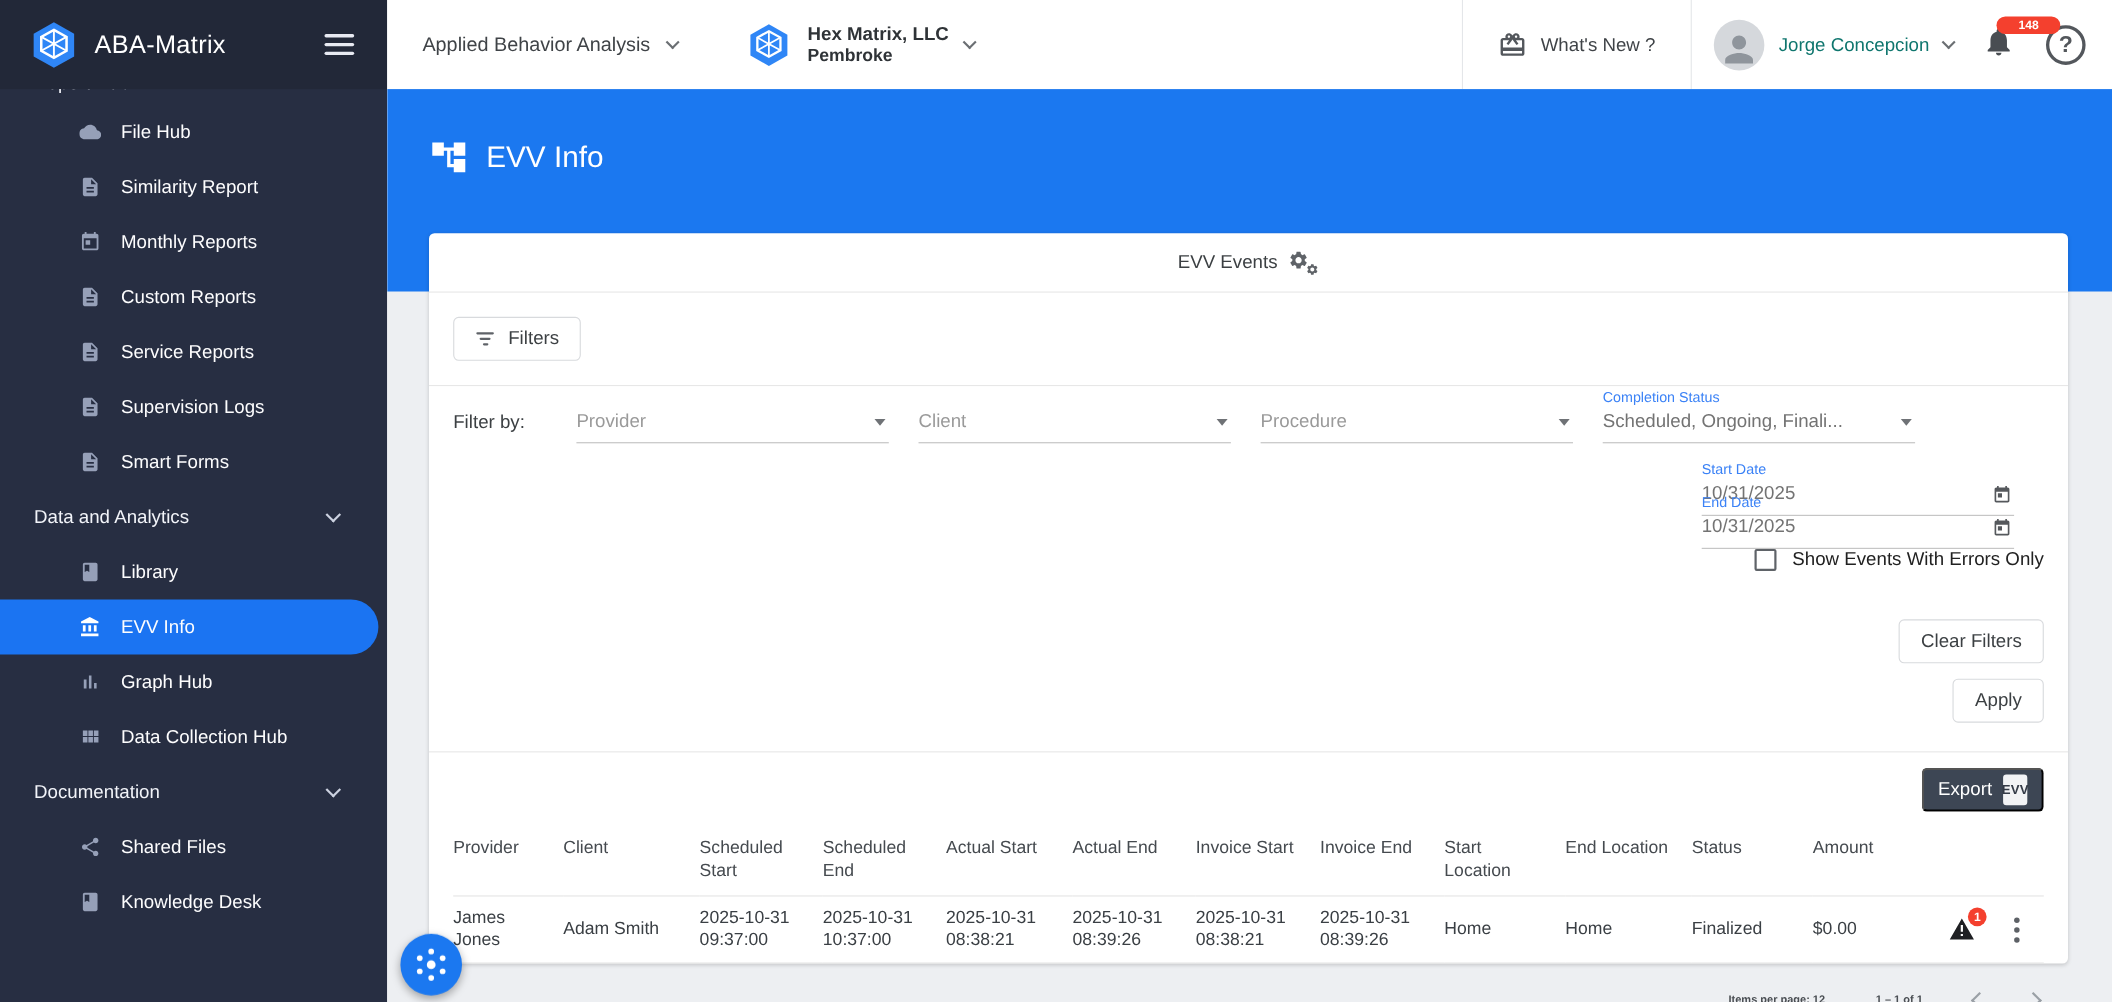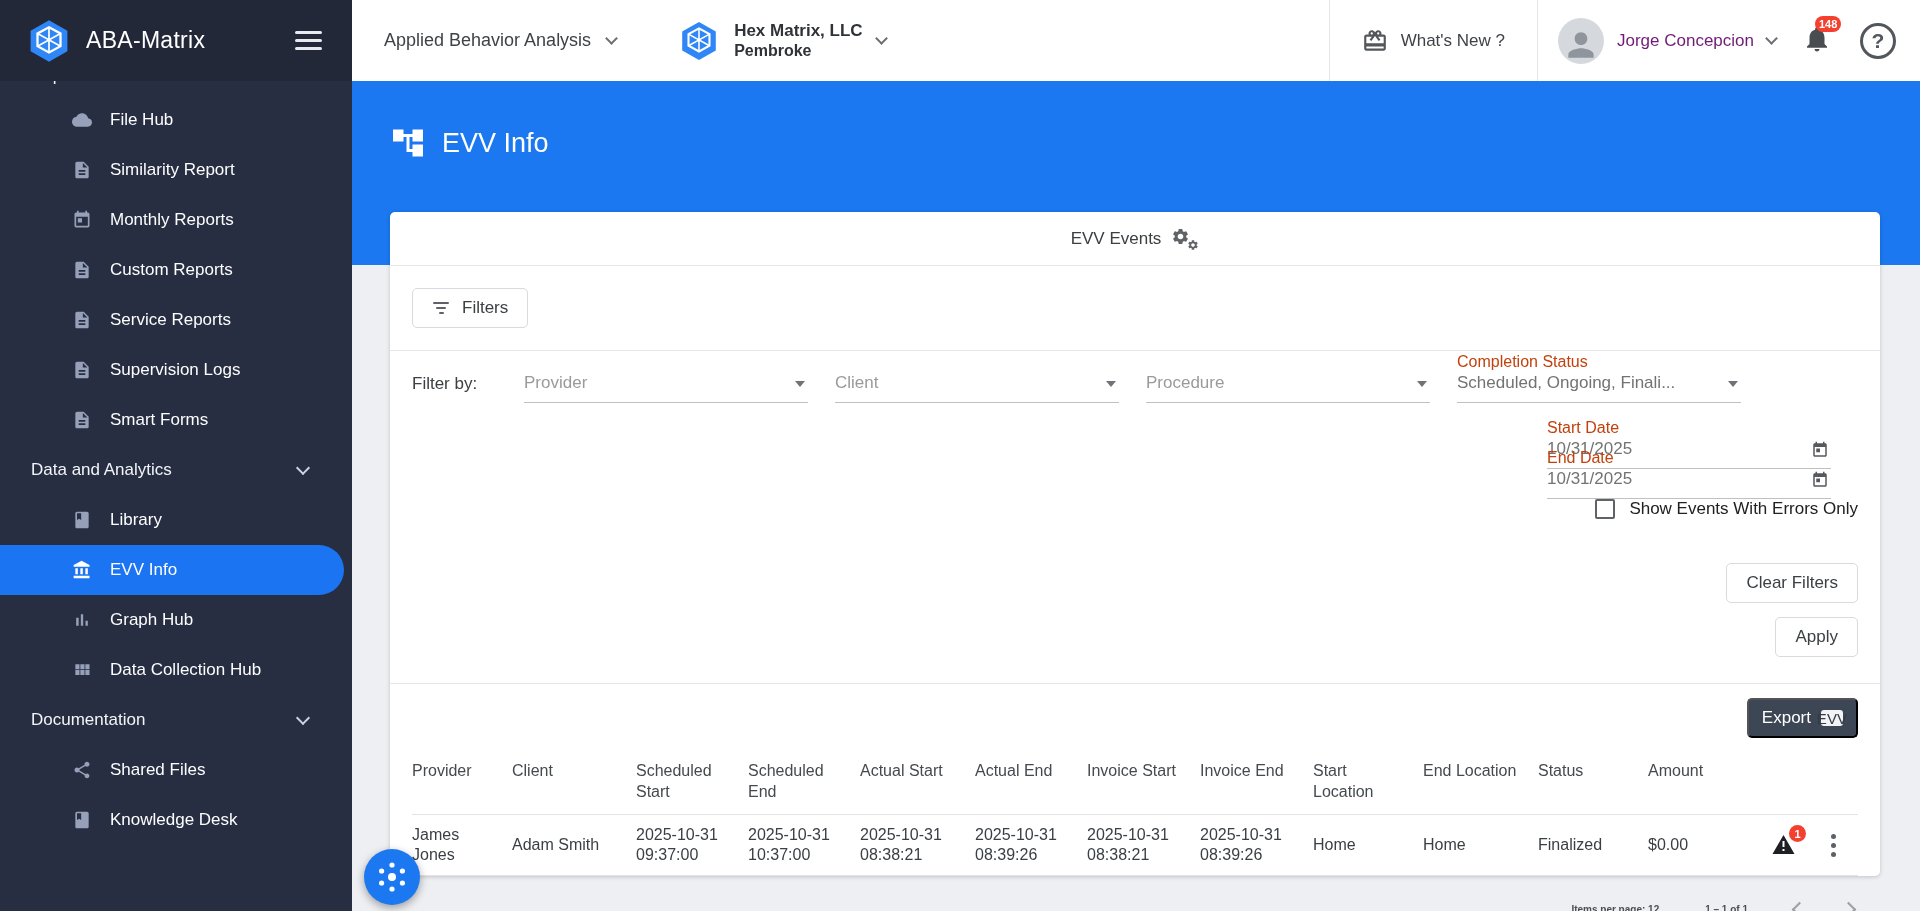--- a/index.html
+++ b/index.html
@@ -33,24 +33,24 @@
   .org-text { line-height:1.25; }
   .org-name { font-size:17px; font-weight:700; color:#2f3337; }
   .org-loc { font-size:16px; font-weight:700; color:#2f3337; }
   .spacer { flex:1; }
   .vdiv { width:1px; height:81px; background:#e4e6e9; }
   .whats-new { display:flex; align-items:center; gap:13px; padding:0 32px; font-size:17px; color:#3f4347; cursor:pointer; }
   .whats-new svg { width:26px; height:26px; fill:#53575c; }
   .user { display:flex; align-items:center; gap:13px; padding:0 6px 0 20px; cursor:pointer; }
   .avatar { width:46px; height:46px; border-radius:50%; background:#d5d8dc; overflow:hidden; display:flex; align-items:flex-end; justify-content:center; flex:none; }
   .avatar svg { width:38px; height:38px; fill:#8f959c; }
-  .user-name { font-size:17px; color:#701a75; }
+  .user-name { font-size:17px; color:#0f766e; }
   .bell-wrap { position:relative; margin:0 28px 0 20px; cursor:pointer; }
   .bell-wrap svg { width:30px; height:30px; fill:#494d52; }
-  .bell-badge { position:absolute; top:-8px; left:13px; background:#f4402e; color:#fff; font-size:11px; font-weight:700; padding:2px 4px; border-radius:9px; min-width:16px; text-align:center; }
+  .bell-badge { position:absolute; top:-8px; left:13px; background:#f4402e; color:#fff; font-size:11px; font-weight:700; padding:2px 20px; border-radius:9px; min-width:16px; text-align:center; }
   .help { width:36px; height:36px; border-radius:50%; border:3px solid #53575c; color:#53575c; font-size:21px; font-weight:700; display:flex; align-items:center; justify-content:center; cursor:pointer; }
 
   
   .content { flex:1; background:#edeff2; overflow:hidden; }
   .blue-band { height:184px; background:#1b78f0; padding:44px 0 0 38px; }
   .title-row { display:flex; align-items:center; gap:16px; }
   .title-row svg { width:36px; height:36px; fill:#fff; }
   .page-title { color:#fff; font-size:27px; font-weight:500; }
 
   .card { margin:-53px 40px 0 38px; background:#fff; border-radius:5px; box-shadow:0 1px 4px rgba(0,0,0,.18); }
@@ -65,33 +65,33 @@
   .filter-ic i { display:block; height:2px; background:#5f6368; border-radius:1px; }
   .filter-ic i:nth-child(1){width:16px;} .filter-ic i:nth-child(2){width:10px;} .filter-ic i:nth-child(3){width:5px;}
 
   .filters-body { padding:22px 22px 26px; border-bottom:1px solid #e7e7e7; }
   .frow { display:flex; align-items:flex-end; }
   .frow + .frow { margin-top:36px;flex-direction:column; }
   .filter-by { width:112px; font-size:17px; color:#3c4043; padding-bottom:9px; }
   .mfield { width:284px; margin-right:27px; position:relative; border-bottom:1px solid #c0c0c0; padding:0 22px 9px 0; cursor:pointer; }
   .mfield .ph { font-size:17px; color:#9a9a9a; white-space:nowrap; overflow:hidden; }
   .mfield .val { font-size:17px; color:#737373; white-space:nowrap; overflow:hidden; }
-  .mfield .flabel { position:absolute; top:-20px; left:0; font-size:16px; color:#c2410c; white-space:nowrap; }
+  .mfield .flabel { position:absolute; top:-20px; left:0; font-size:13px; color:#3b82f6; white-space:nowrap; }
   .sel-arrow { position:absolute; right:3px; bottom:15px; width:0; height:0; border-left:5.5px solid transparent; border-right:5.5px solid transparent; border-top:6px solid #6f7276; }
   .cal-ic { position:absolute; right:2px; bottom:9px; width:18px; height:18px; fill:#55585c; }
   .indent { margin-left:112px; }
   .cb-group { display:flex; align-items:center; gap:14px; margin-left:6px; padding-bottom:8px; cursor:pointer; }
   .cb { width:20px; height:20px; border:2px solid #5f6368; border-radius:2px; background:#fff; flex:none; }
   .cb-label { font-size:17px; color:#212121; }
   .buttons { gap:14px; }
 
   .table-section { padding:14px 22px 0; }
   .export-row { display:flex; justify-content:flex-end; padding-bottom:10px; }
   .export-btn { display:inline-flex; align-items:center; gap:10px; height:40px; padding:0 13px; background:#3d4654; color:#fff; border-radius:5px; font-size:17px; cursor:pointer; }
-  .evv-chip { background:#f2f3f5; color:#343b47; font-size:15px; font-weight:400; width:22px; height:16px; border-radius:3px; display:flex; align-items:center; justify-content:center; letter-spacing:.2px; }
+  .evv-chip { background:#f2f3f5; color:#343b47; font-size:12px; font-weight:700; width:22px; height:28px; border-radius:3px; display:flex; align-items:center; justify-content:center; letter-spacing:.2px; }
   table { width:100%; border-collapse:collapse; table-layout:fixed; }
   th { text-align:left; font-size:16px; font-weight:500; color:#454a4f; padding:12px 16px 12px 0; vertical-align:top; line-height:21px; }
   td { font-size:16px; color:#3a3f44; padding:10px 16px 10px 0; border-top:1px solid #e4e4e4; border-bottom:1px solid #e4e4e4; line-height:20px; vertical-align:middle; }
   .row-actions { display:flex; align-items:center; justify-content:space-between; padding-left:10px; }
   .warn-wrap { position:relative; width:27px; height:24px; cursor:pointer; }
   .warn-wrap svg { width:27px; height:24px; fill:#1f2023; }
   .warn-badge { position:absolute; top:-8px; right:-9px; background:#f4402e; color:#fff; width:17px; height:17px; border-radius:50%; font-size:11px; font-weight:700; display:flex; align-items:center; justify-content:center; }
   .kebab { display:flex; flex-direction:column; gap:4px; padding:4px 6px; cursor:pointer; }
   .kebab i { width:5px; height:5px; border-radius:50%; background:#5d6166; display:block; }
 

